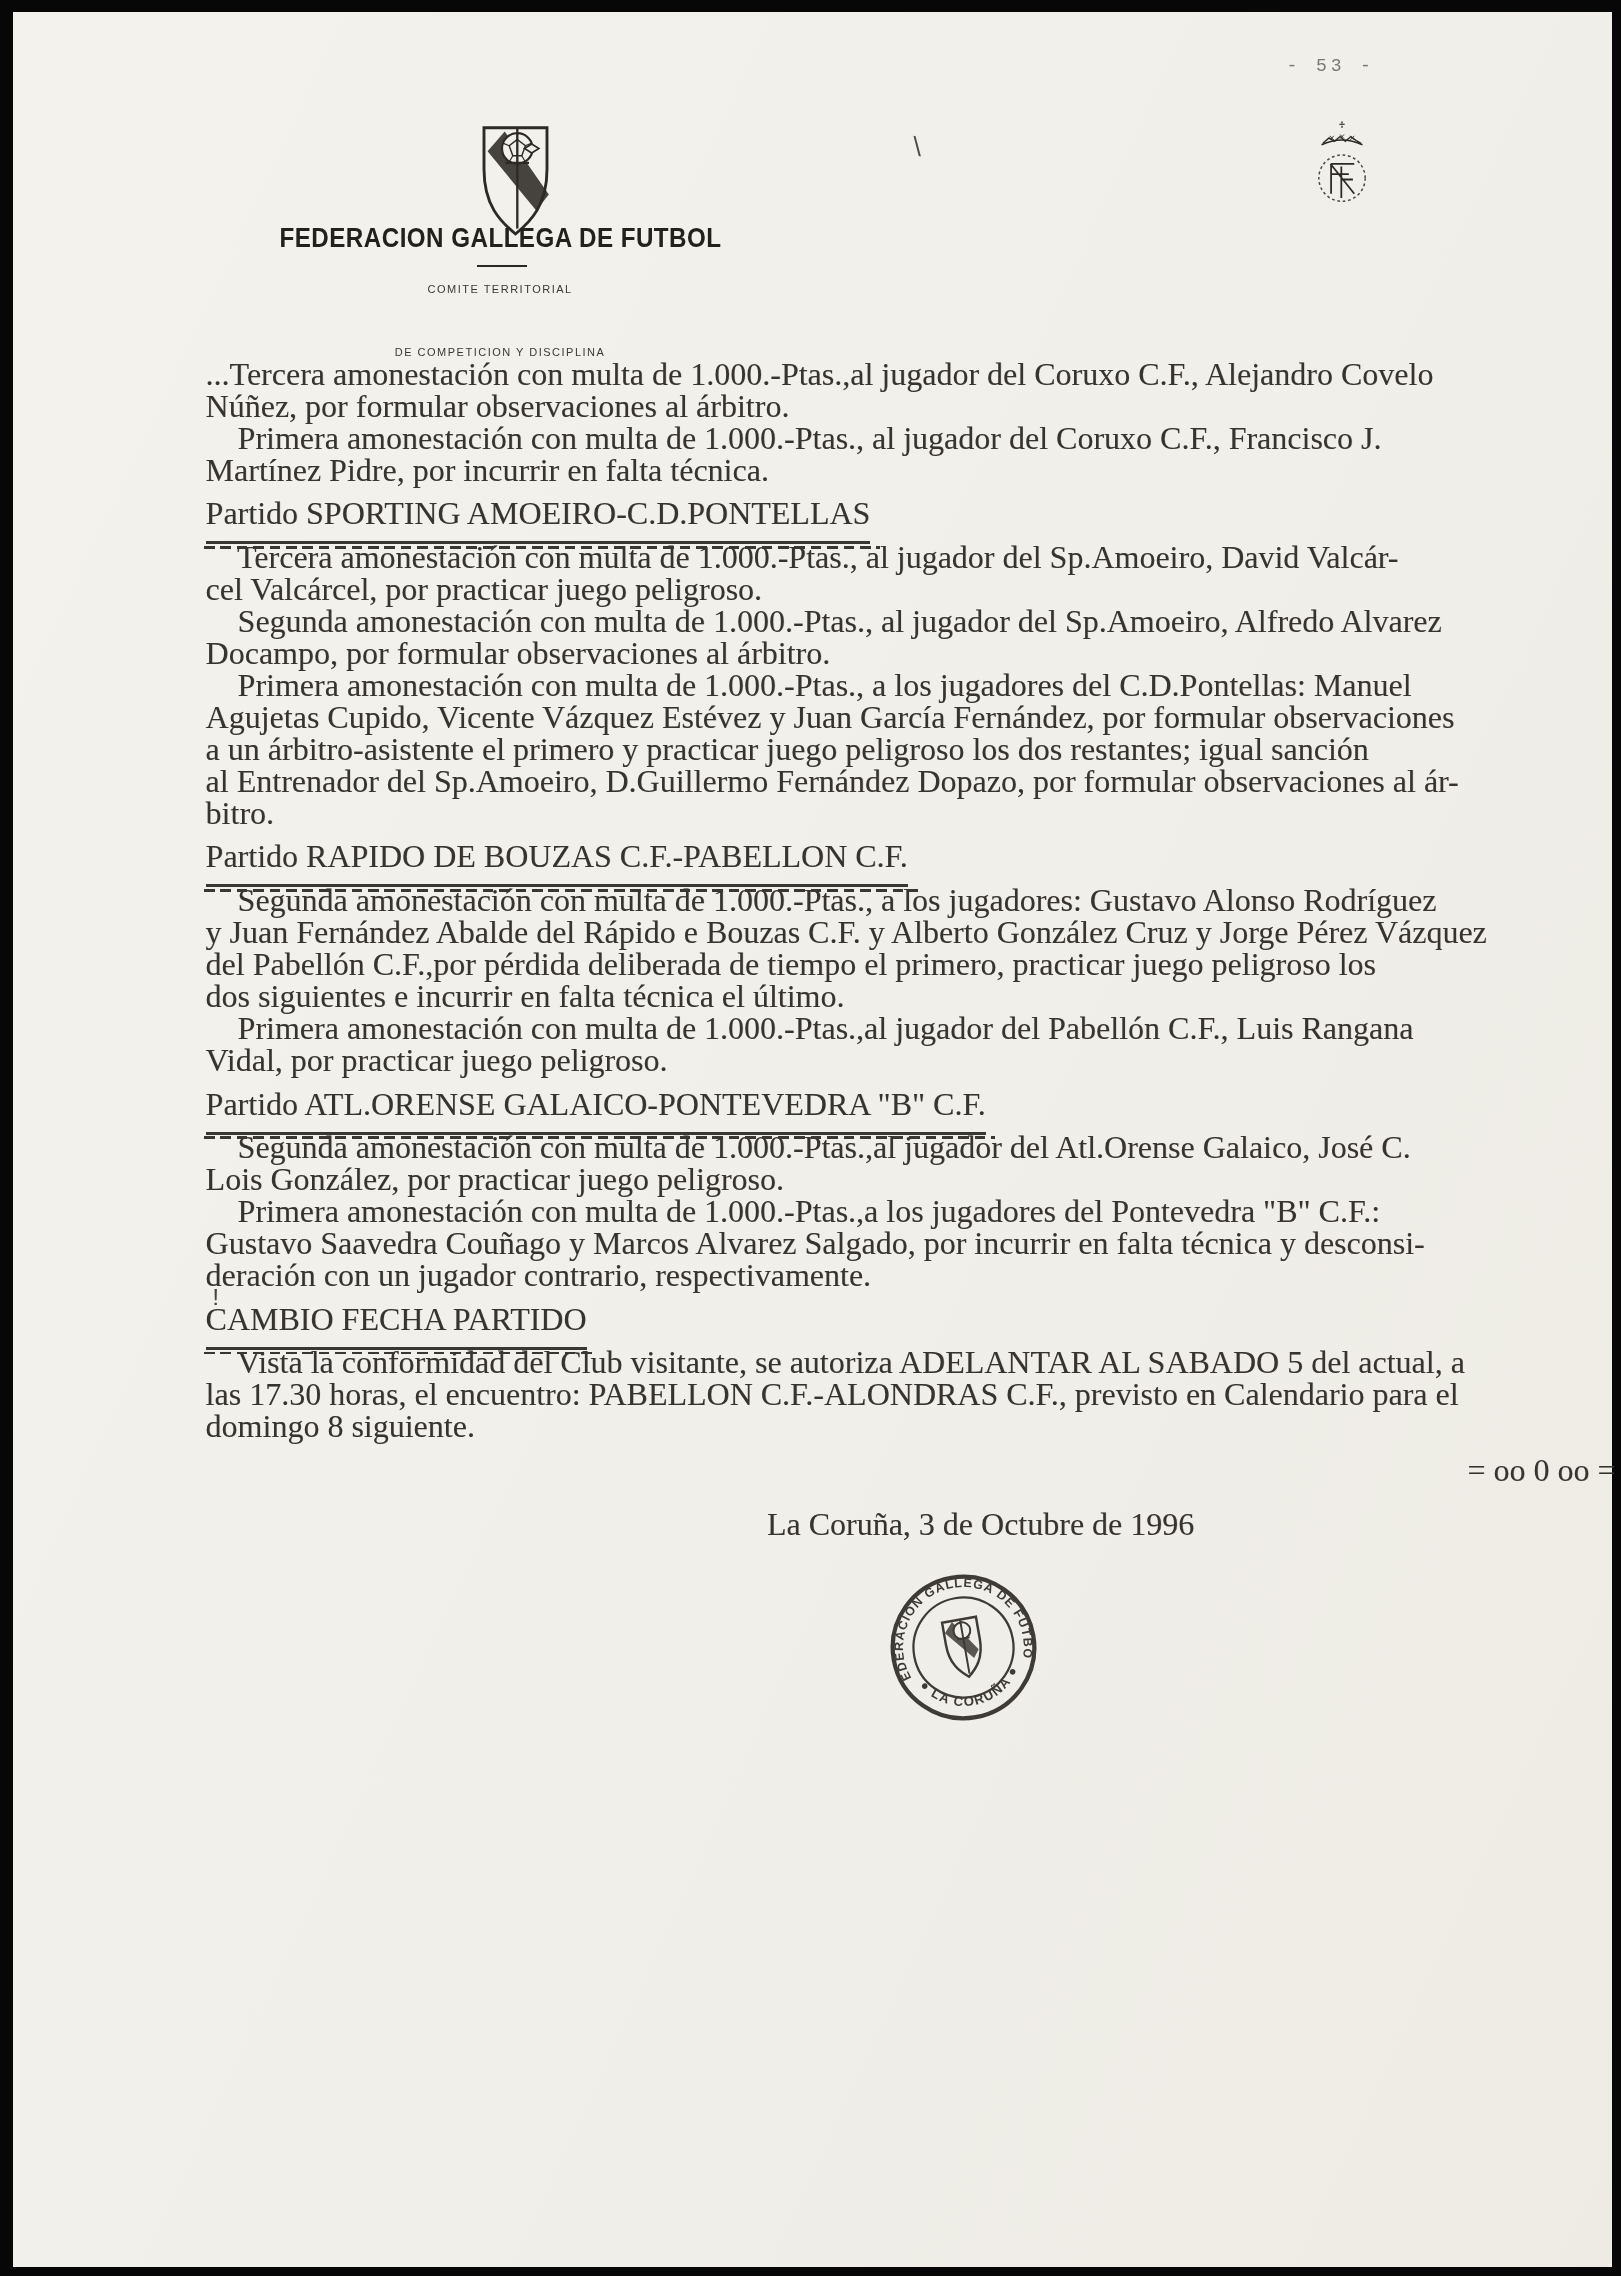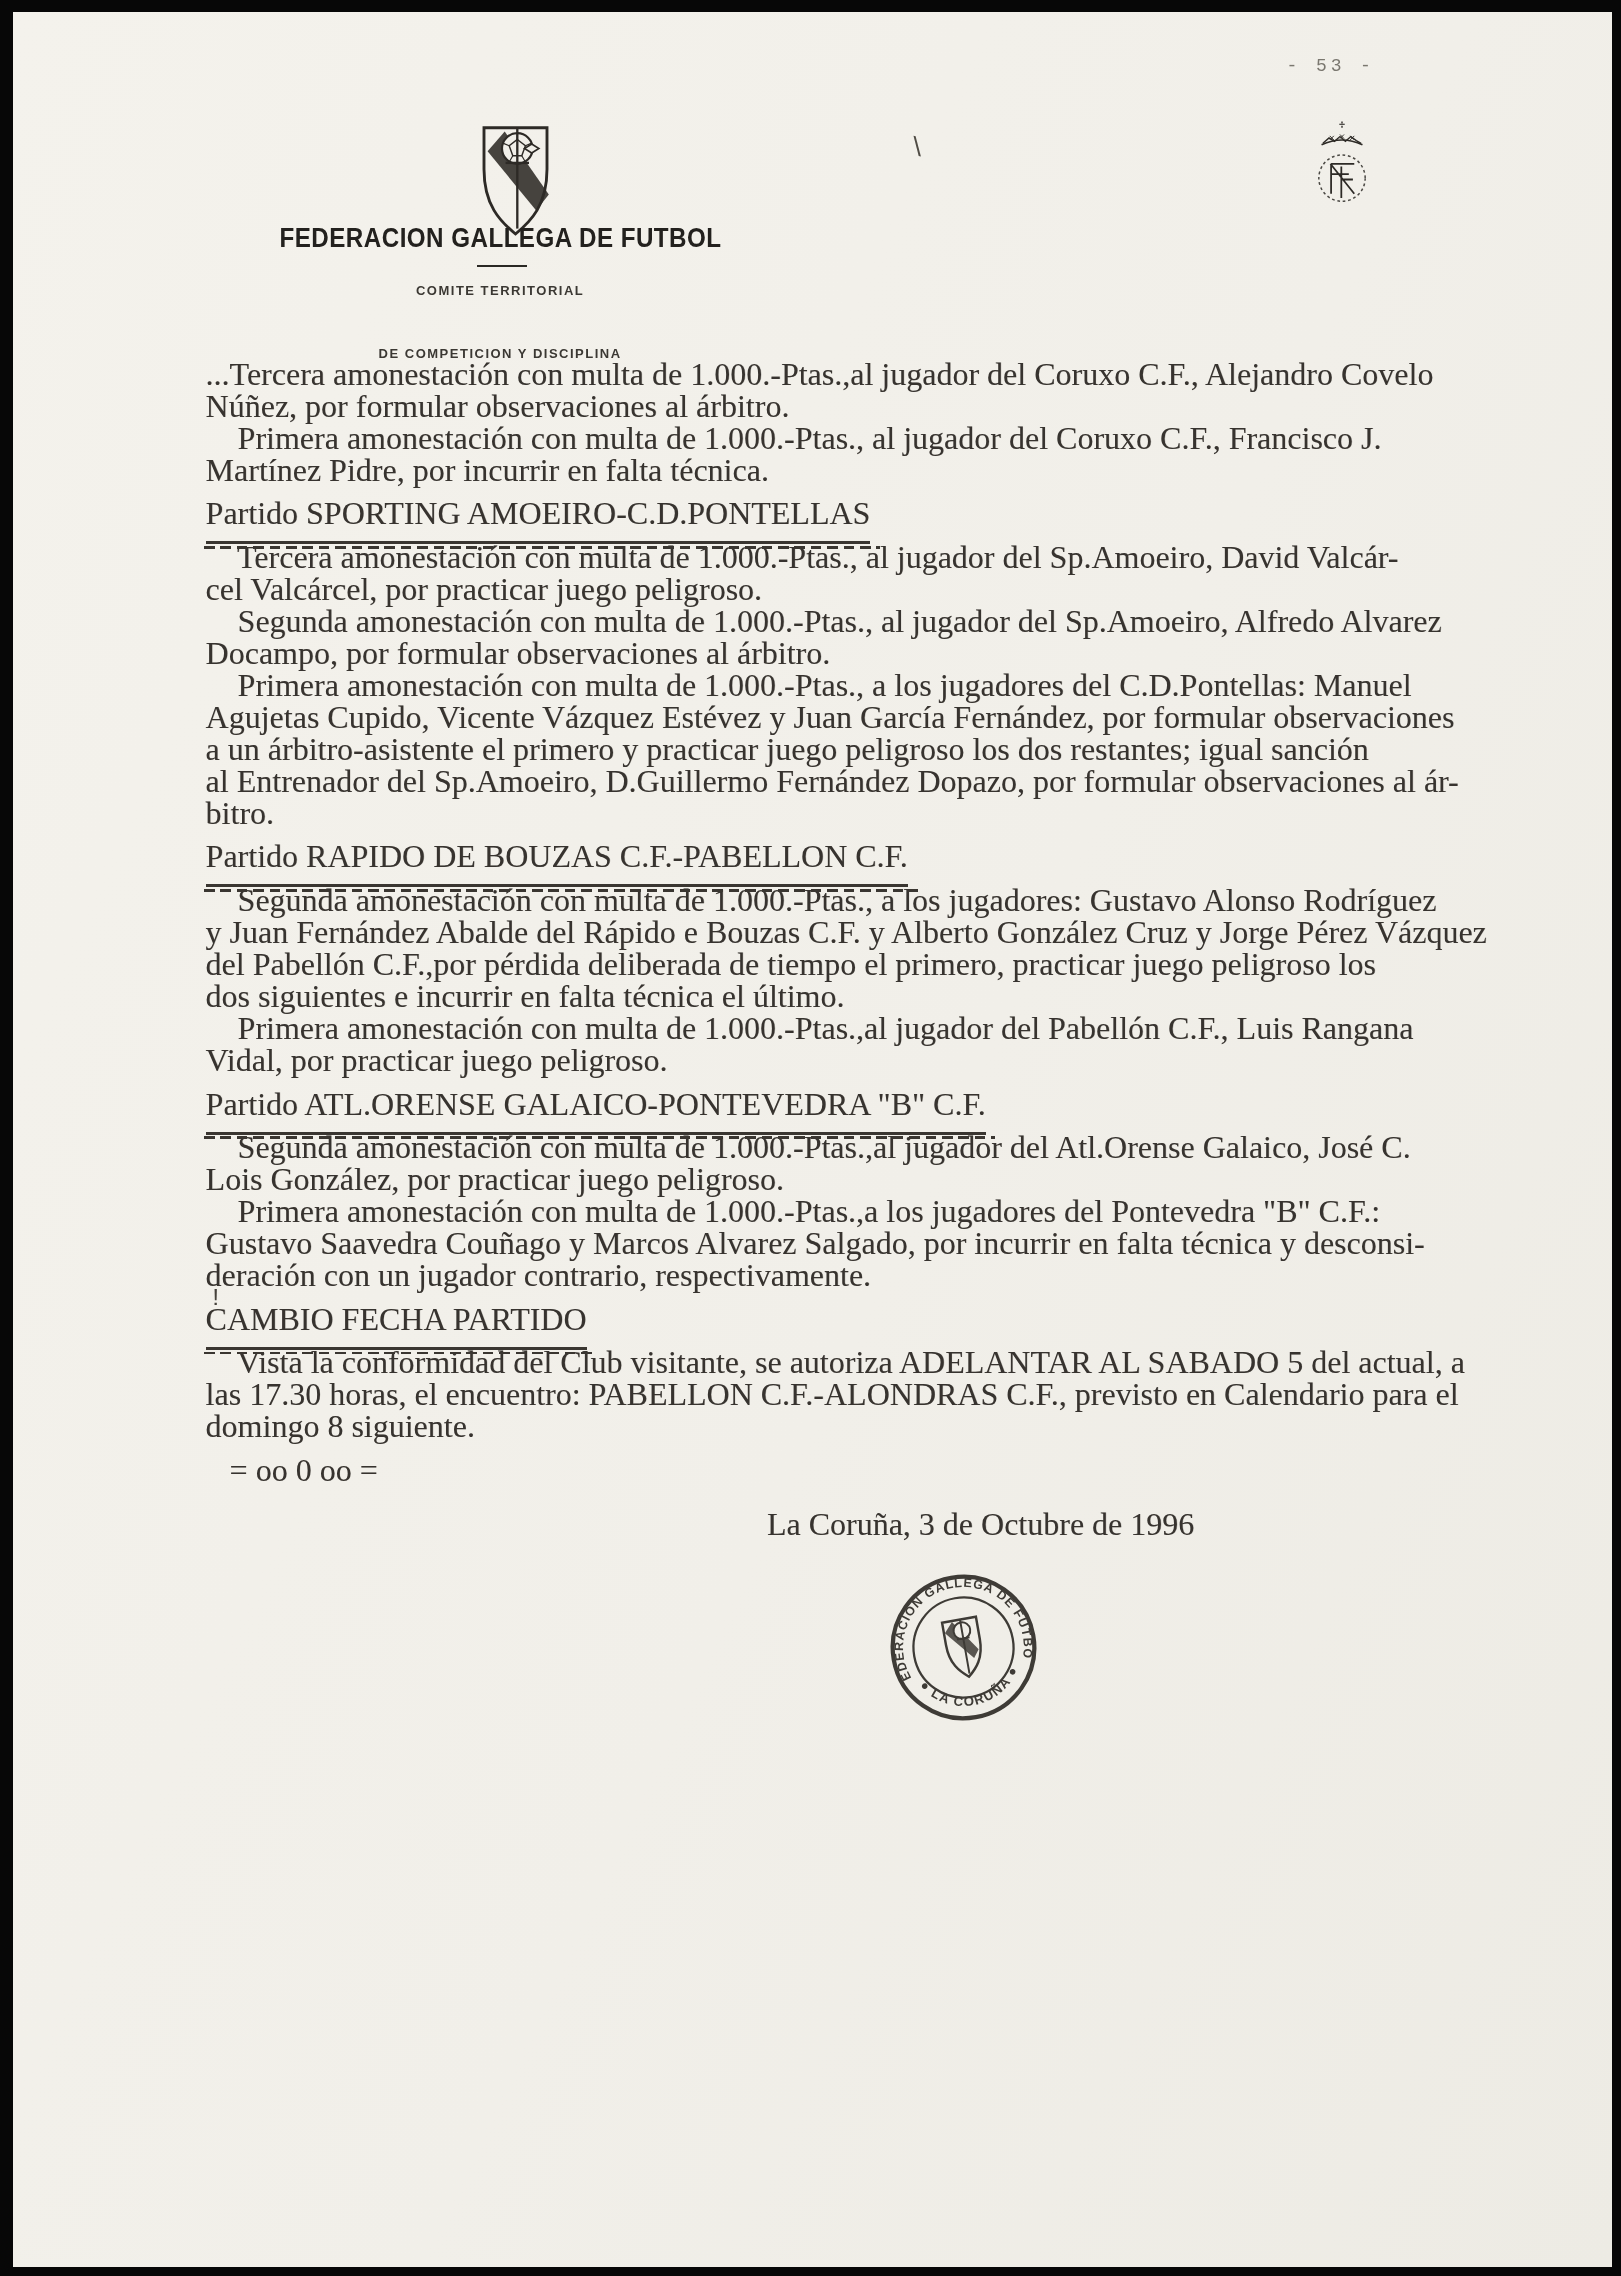--- a/index.html
+++ b/index.html
@@ -23,21 +23,21 @@
   .crest{position:absolute;left:462px;top:106px;}
   .org-name{
     position:absolute;left:246px;top:210px;width:483px;text-align:center;
     font-family:"Liberation Sans",sans-serif;font-weight:700;font-size:26px;
     color:#23211e;transform:scaleX(.93) scaleY(1.06);transform-origin:center;
     letter-spacing:0.5px;white-space:nowrap;
   }
   .org-rule{position:absolute;left:464px;top:253px;width:50px;height:2.9px;background:#2a2824;}
   .committee{
     position:absolute;left:246px;width:483px;text-align:center;
-    font-family:"Liberation Sans",sans-serif;font-weight:700;font-size:13px;
+    font-family:"Liberation Sans",sans-serif;font-weight:400;font-size:11px;
     letter-spacing:1.5px;color:#3b3833;white-space:nowrap;
   }
   .committee.l1{top:271px;}
   .committee.l2{top:294px;margin-top:40px;}
   .crown{position:absolute;left:1299px;top:108px;}
   
   .doc-body{
     position:absolute;left:193px;top:346px;width:1386px;
     font-family:Liberation Serif, serif;
     font-size:32px;line-height:32px;color:#37332f;
@@ -48,21 +48,21 @@
   .heading-block{margin:11.6px 0 11.6px 0;}
   .heading-text{
     position:relative;display:inline-block;padding-bottom:12px;
     border-bottom:3.9px solid #3a3631;
   }
   .heading-text::after{
     content:"";position:absolute;left:-1.9px;right:-9.7px;bottom:-7.7px;height:2.9px;
     background:repeating-linear-gradient(90deg,#3a3631 0 10.6px,transparent 10.6px 16.4px);
   }
   .separator{
-    margin-top:11.6px;text-align:left;transform:translateX(24px);
+    margin-top:11.6px;text-align:right;transform:translateX(24px);
     white-space:pre;height:32px;
   }
   .dateline{
     margin-top:22px;text-align:center;transform:translateX(82px);
     white-space:pre;height:32px;
   }
   
   .stamp{position:absolute;left:875px;top:1560px;opacity:.92;}
   .mark{position:absolute;font-family:"Liberation Mono",monospace;color:#46423c;}
   .mark-exclamation{left:196px;top:1273px;font-size:24px;}

